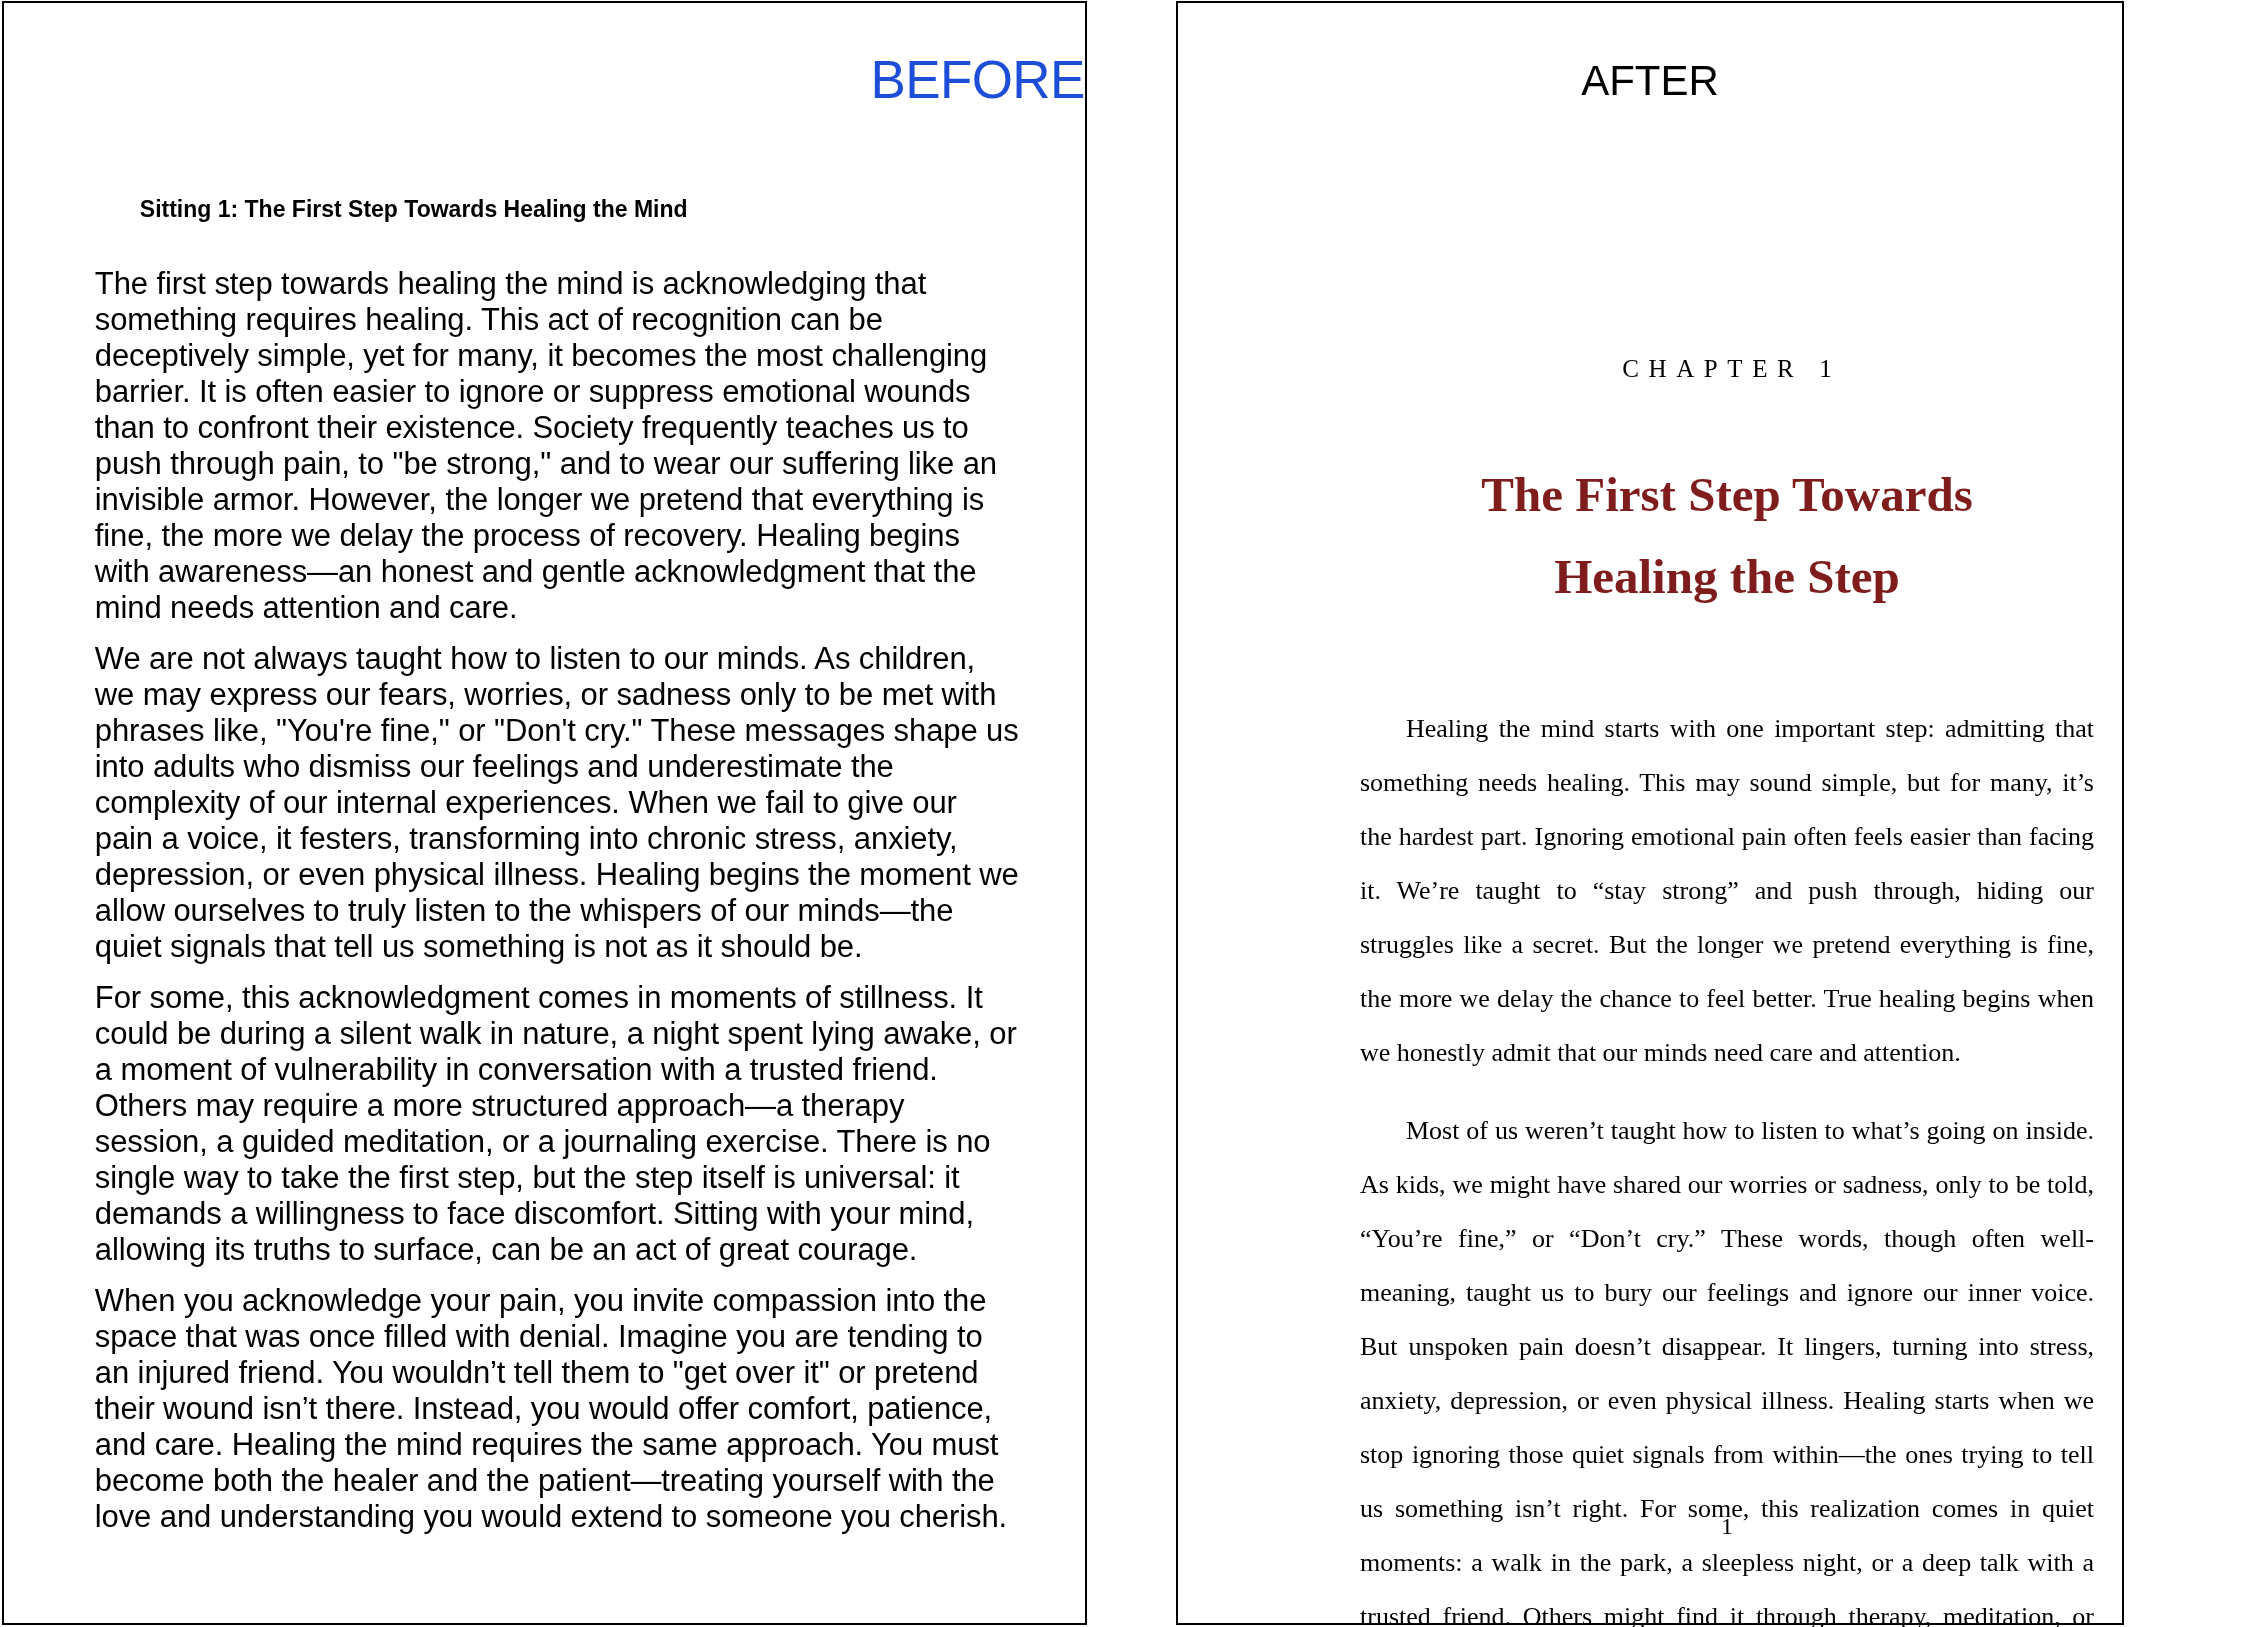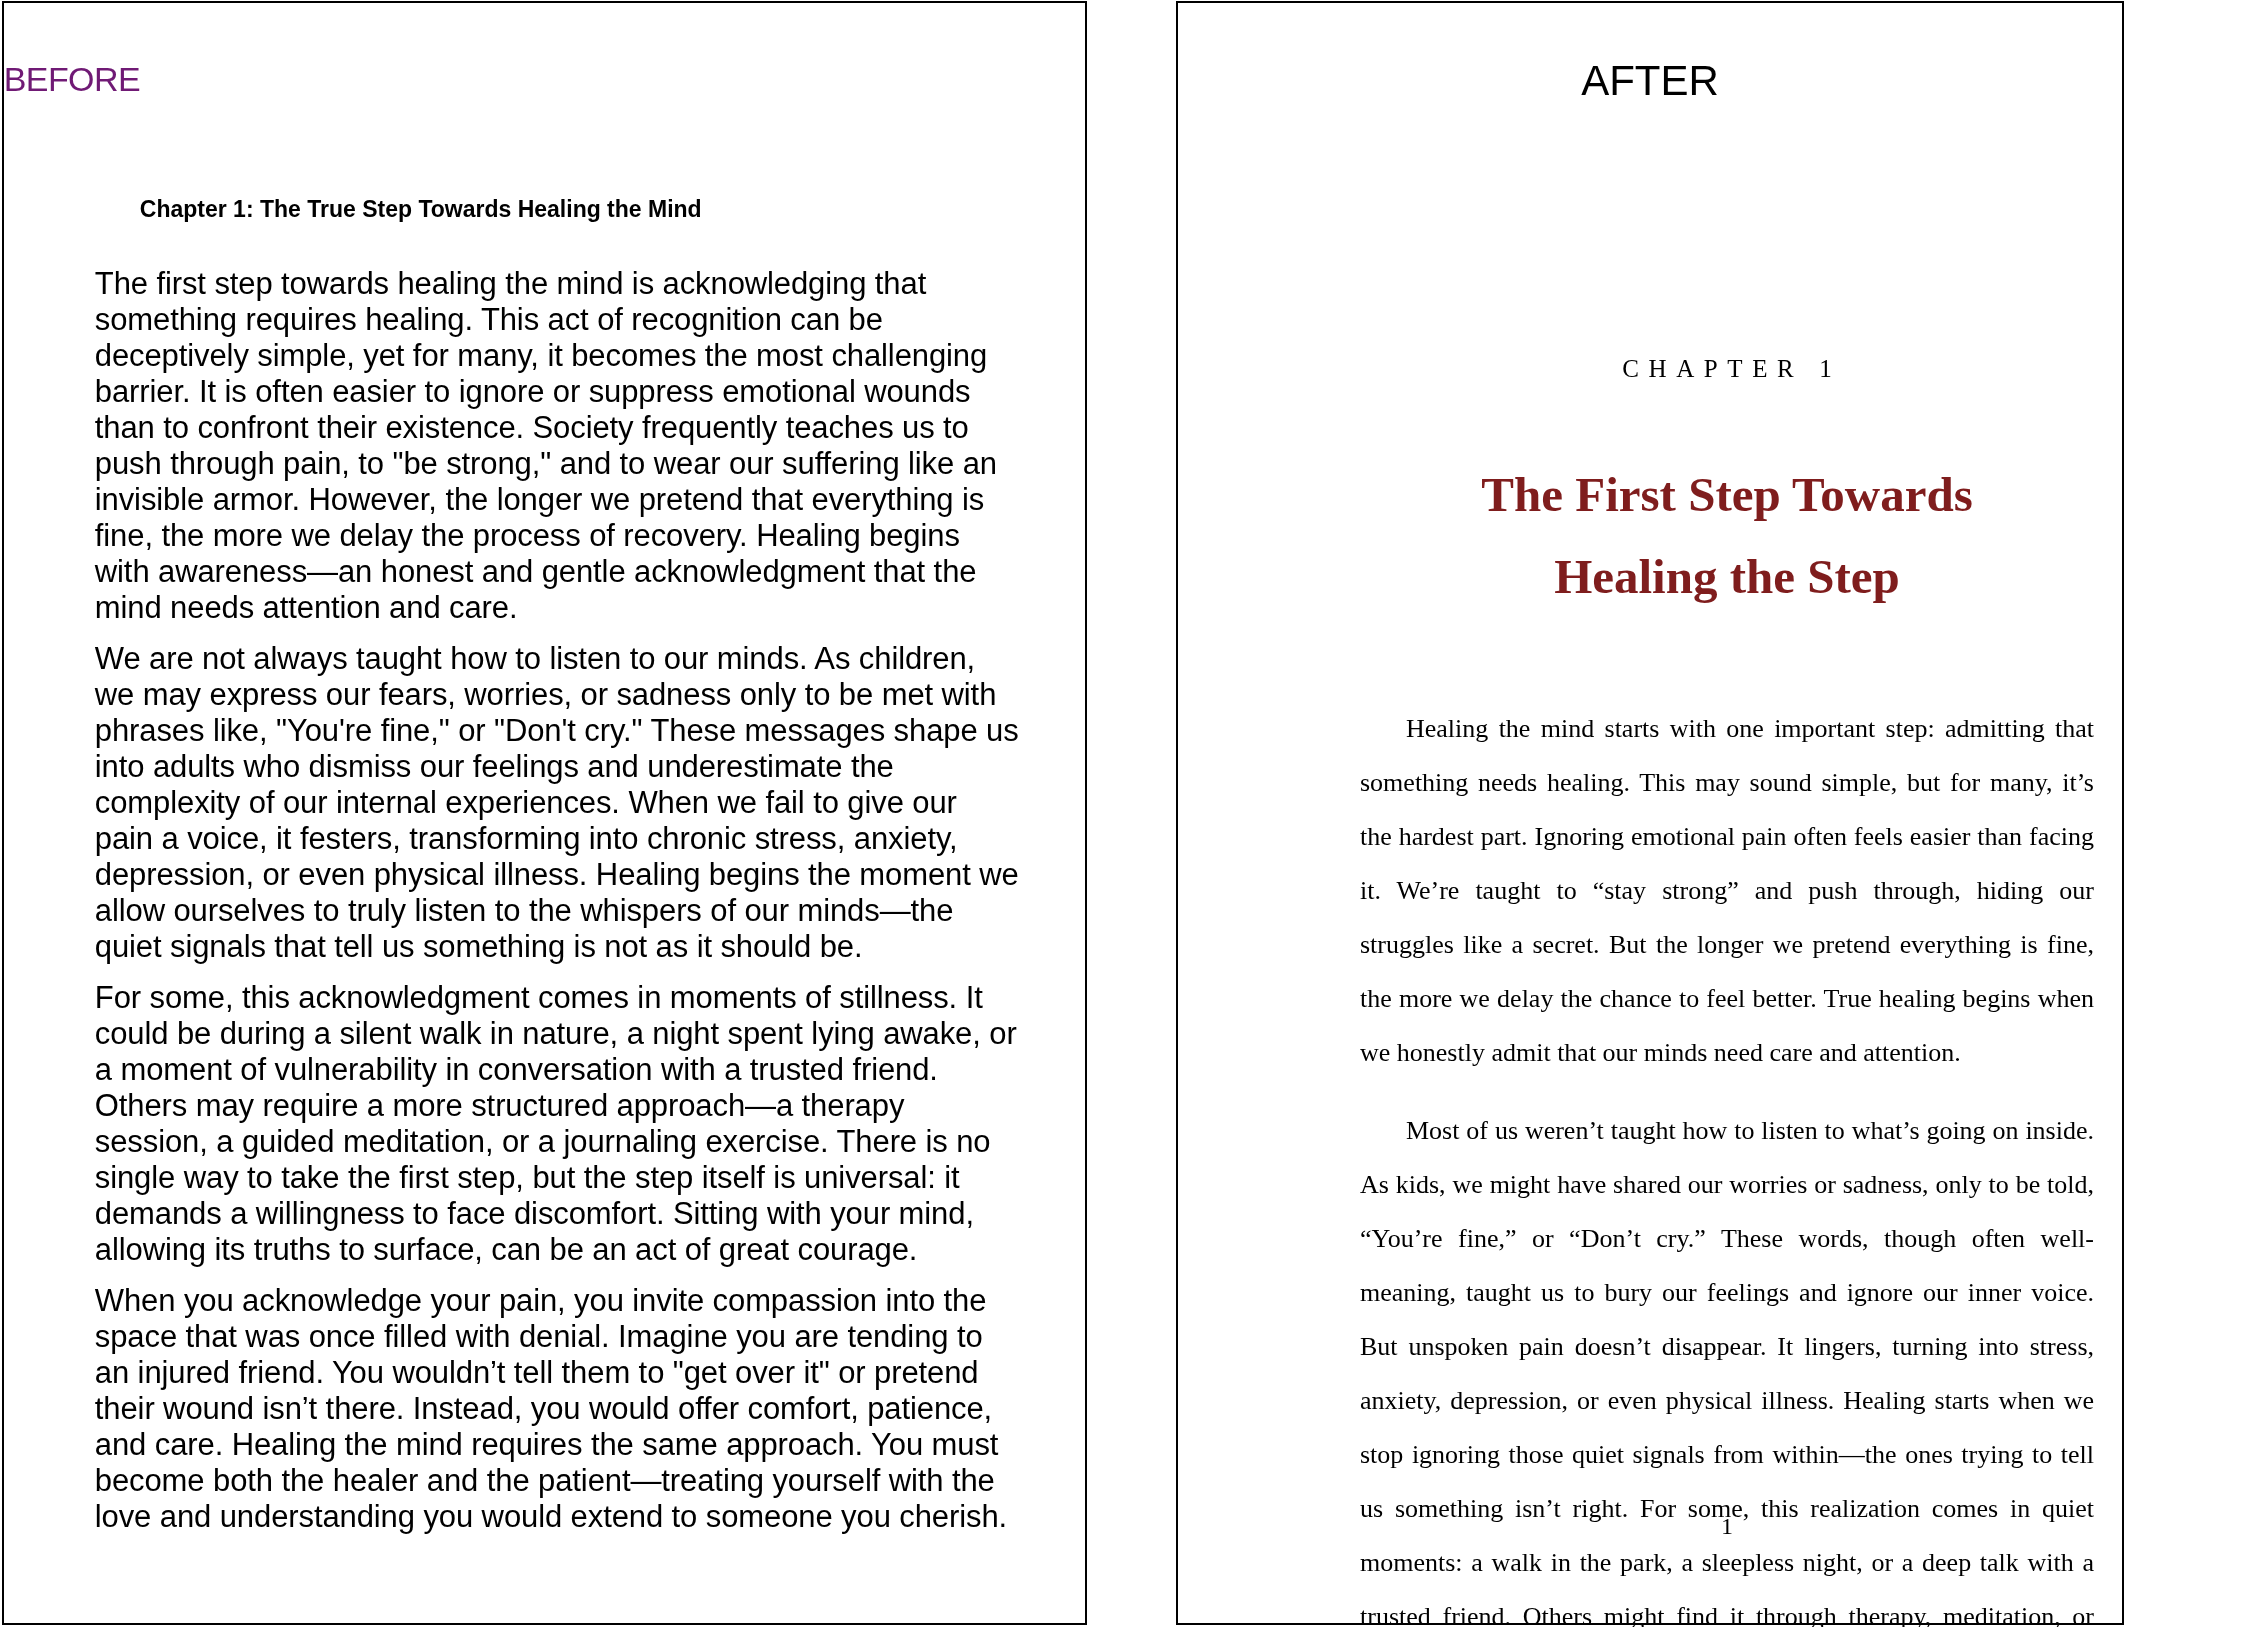--- a/index.html
+++ b/index.html
@@ -21,25 +21,25 @@
     border: 2.4px solid #000000;
     box-sizing: border-box;
   }
   #left-page { left: 1.8px; width: 1085px; }
   #right-page { left: 1176px; width: 948px; }
 
   
   .before-title {
     position: absolute;
     top: 53px; left: 0; width: 100%;
-    text-align: left;
+    text-align: right;
     font-family: "Liberation Sans", sans-serif;
-    font-size: 34px; line-height: 47px; font-weight: 400;
+    font-size: 53px; line-height: 47px; font-weight: 400;
     letter-spacing: -0.6px;
-    color: #701a75;
+    color: #1d4ed8;
   }
   .chapter-heading {
     position: absolute;
     top: 192px; left: 136px; width: 874px;
     font-family: "Liberation Sans", sans-serif;
     font-size: 23px; line-height: 28px; font-weight: 700;
     color: #000000;
   }
   .left-body {
     position: absolute;
@@ -101,21 +101,21 @@
   }
 </style>
 </head>
 <body>
 
 <div>
 
   <div class="page" id="left-page">
     <div class="before-title">BEFORE</div>
 
-    <div class="chapter-heading">Chapter 1: The True Step Towards Healing the Mind</div>
+    <div class="chapter-heading">Sitting 1: The First Step Towards Healing the Mind</div>
 
     <div class="left-body">
       <p>The first step towards healing the mind is acknowledging that something requires healing. This act of recognition can be deceptively simple, yet for many, it becomes the most challenging barrier. It is often easier to ignore or suppress emotional wounds than to confront their existence. Society frequently teaches us to push through pain, to "be strong," and to wear our suffering like an invisible armor. However, the longer we pretend that everything is fine, the more we delay the process of recovery. Healing begins with awareness—an honest and gentle acknowledgment that the mind needs attention and care.</p>
       <p>We are not always taught how to listen to our minds. As children, we may express our fears, worries, or sadness only to be met with phrases like, "You're fine," or "Don't cry." These messages shape us into adults who dismiss our feelings and underestimate the complexity of our internal experiences. When we fail to give our pain a voice, it festers, transforming into chronic stress, anxiety, depression, or even physical illness. Healing begins the moment we allow ourselves to truly listen to the whispers of our minds—the quiet signals that tell us something is not as it should be.</p>
       <p>For some, this acknowledgment comes in moments of stillness. It could be during a silent walk in nature, a night spent lying awake, or a moment of vulnerability in conversation with a trusted friend. Others may require a more structured approach—a therapy session, a guided meditation, or a journaling exercise. There is no single way to take the first step, but the step itself is universal: it demands a willingness to face discomfort. Sitting with your mind, allowing its truths to surface, can be an act of great courage.</p>
       <p>When you acknowledge your pain, you invite compassion into the space that was once filled with denial. Imagine you are tending to an injured friend. You wouldn’t tell them to "get over it" or pretend their wound isn’t there. Instead, you would offer comfort, patience, and care. Healing the mind requires the same approach. You must become both the healer and the patient—treating yourself with the love and understanding you would extend to someone you cherish.</p>
     </div>
   </div>
 
   <div class="page" id="right-page">

